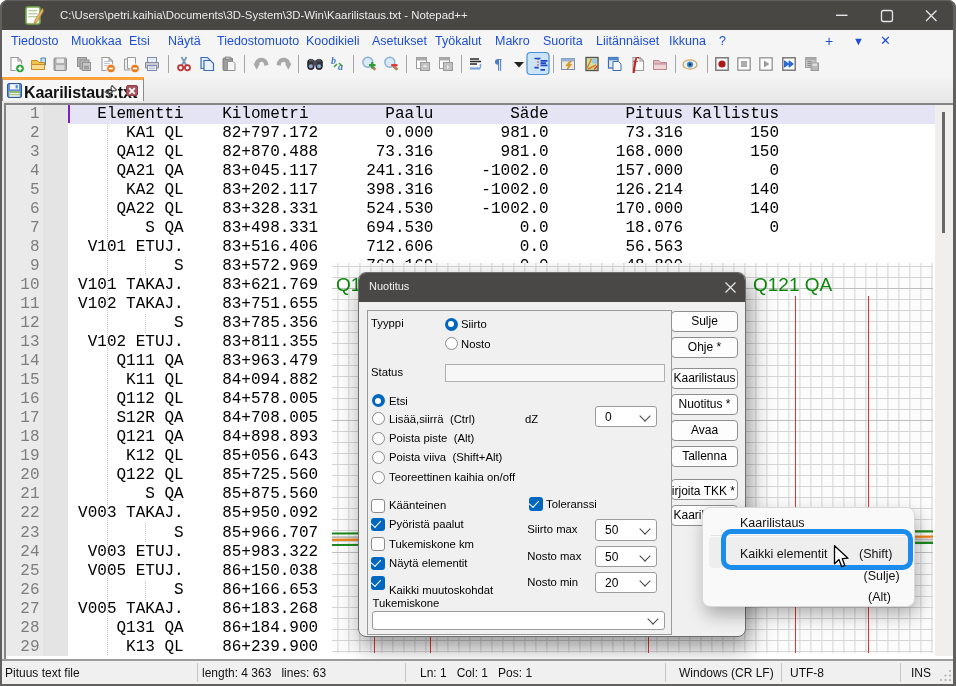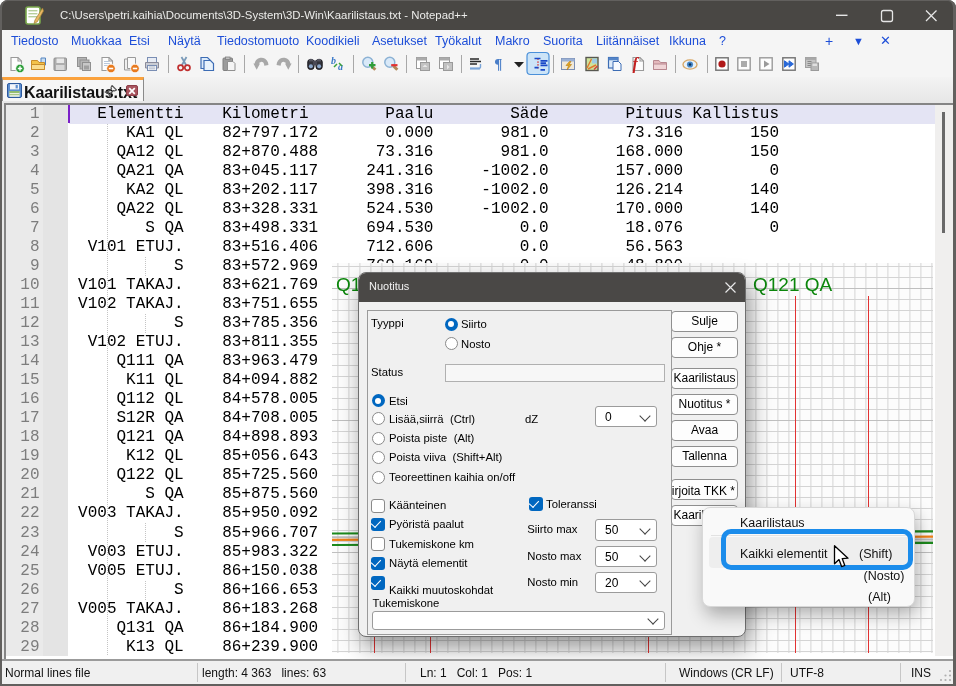--- a/index.html
+++ b/index.html
@@ -461,29 +461,29 @@
     </div>
  <div class="btn" style="top:232px">Kaarilistaus</div>
 </div>
 
 <div class="abs" id="cmenu">
  <span style="position:absolute;left:37px;top:8px">Kaarilistaus</span>
  <div style="position:absolute;left:8px;top:27.4px;width:197px;height:1px;background:#e2e2e2"></div>
  <div style="position:absolute;left:6px;top:29px;width:201px;height:31px;background:#eeeeee;border-radius:4px"></div>
  <span style="position:absolute;left:37px;top:39px">Kaikki elementit</span>
  <span style="position:absolute;left:156px;top:39px">(Shift)</span>
- <span style="position:absolute;left:160.5px;top:61px">(Nosto)</span>
+ <span style="position:absolute;left:160.5px;top:61px">(Sulje)</span>
  <span style="position:absolute;left:165px;top:82px">(Alt)</span>
 </div>
 <div class="abs" id="blue-ring"></div>
 <svg class="abs" style="left:833px;top:545px;width:17px;height:25px" viewBox="0 0 17 25">
  <path d="M1.5 0.8 L1.5 18.8 L6.0 14.6 L8.6 21.6 L11.8 20.4 L9.2 13.6 L15.0 13.2 Z" fill="#fff" stroke="#000" stroke-width="1.3" stroke-linejoin="round"></path>
 </svg>
 <div class="abs" id="statusbar">
- <span class="si" style="left:4px">Normal lines file</span>
+ <span class="si" style="left:4px">Pituus text file</span>
  <span class="ssep" style="left:196px"></span>
  <span class="si" style="left:201px">length: 4 363&nbsp;&nbsp;&nbsp;lines: 63</span>
  <span class="ssep" style="left:404px"></span>
  <span class="si" style="left:419px">Ln: 1&nbsp;&nbsp;&nbsp;Col: 1&nbsp;&nbsp;&nbsp;Pos: 1</span>
  <span class="ssep" style="left:664px"></span>
  <span class="si" style="left:678px">Windows (CR LF)</span>
  <span class="ssep" style="left:780px"></span>
  <span class="si" style="left:789px">UTF-8</span>
  <span class="ssep" style="left:899px"></span>
  <span class="si" style="left:910px">INS</span>

